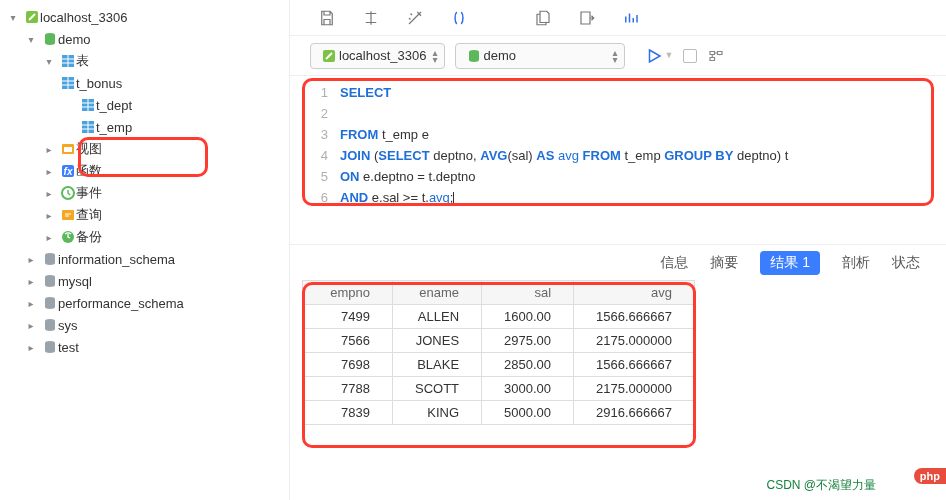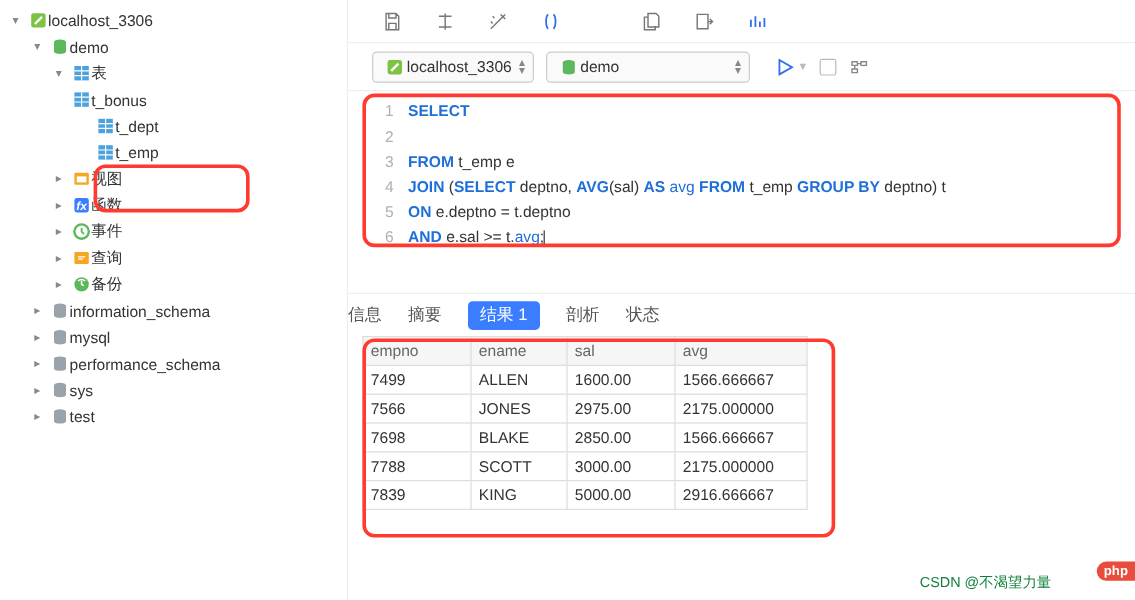--- a/index.html
+++ b/index.html
@@ -22,27 +22,27 @@
 .updown { font-size:10px; line-height:7px; color:#888; }
 .runicon { color:#2f6fed; width:18px; height:18px; cursor:pointer; margin-left:10px; }
 .stopbox { width:14px; height:14px; border:1.5px solid #bbb; border-radius:2px; }
 .editor { position:relative; padding:6px 12px; }
 .editor-box { position:absolute; top:2px; left:12px; right:12px; height:128px; pointer-events:none; }
 .code-line { display:flex; font-family:ui-monospace,Menlo,Consolas,monospace; font-size:13px; line-height:21px; }
 .lineno { width:26px; text-align:right; color:#b0b0b0; margin-right:12px; user-select:none; }
 .kw { color:#1f6fd8; font-weight:600; }
 .fn { color:#1f6fd8; font-weight:600; }
 .col { color:#1f6fd8; }
-.tabs-row { height:36px; display:flex; align-items:center; gap:22px; padding-right:26px; margin-top:30px; border-top:1px solid #eee; }
+.tabs-row { height:36px; display:flex; align-items:center; justify-content:flex-end; gap:22px; padding-right:26px; margin-top:30px; border-top:1px solid #eee; }
 .tab { color:#555; cursor:pointer; font-size:14px; }
 .tab.active { background:#3a7dff; color:#ffffff; padding:3px 10px; border-radius:4px; }
 .results-wrap { position:relative; padding:0 12px; }
 .results-box { position:absolute; top:2px; left:12px; right:250px; height:166px; pointer-events:none; }
 .results-table { border-collapse:collapse; }
-.results-table th, .results-table td { border:1px solid #ddd; padding:4px 6px; height:22px; font-size:13px; text-align:left;margin-top:22px; }
+.results-table th, .results-table td { border:1px solid #ddd; padding:4px 22px; height:22px; font-size:13px; text-align:right;margin-top:22px; }
 .results-table th { background:#f6f6f6; font-weight:400; color:#666; }
 .td-num { text-align:right; font-variant-numeric:tabular-nums; }
 .watermark { position:absolute; bottom:6px; right:70px; color:#15803d; font-size:12px; pointer-events:none; }
 .php-badge { position:absolute; bottom:16px; right:0; background:#e74c3c; color:#fff; font-size:11px; font-weight:600; padding:2px 6px; border-radius:8px 0 0 8px; }
 </style>
 </head>
 <body>
 
 <div class="sidebar" style="position:relative">
   <div class="tree-row">

